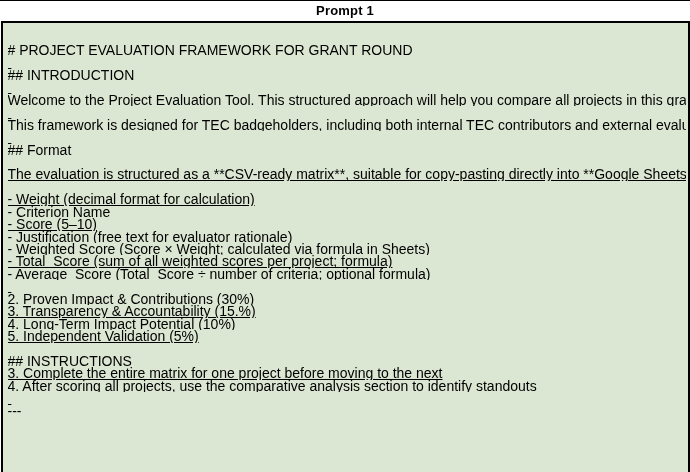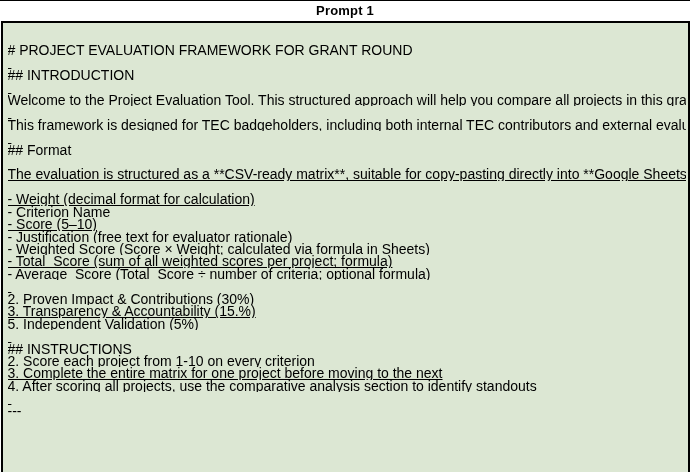--- a/index.html
+++ b/index.html
@@ -76,23 +76,23 @@
         <div class="line">- Weight (decimal format for calculation)</div>
         <div class="line">- Criterion Name</div>
         <div class="line">- Score (5–10)</div>
         <div class="line">- Justification (free text for evaluator rationale)</div>
         <div class="line">- Weighted Score (Score × Weight; calculated via formula in Sheets)</div>
         <div class="line">- Total_Score (sum of all weighted scores per project; formula)</div>
         <div class="line">- Average_Score (Total_Score ÷ number of criteria; optional formula)</div>
         <div class="line">&nbsp;</div>
         <div class="line">2. Proven Impact &amp; Contributions (30%)</div>
         <div class="line">3. Transparency &amp; Accountability (15.%)</div>
+        <div class="line">4. Long-Term Impact Potential (10%)</div>
         <div class="line">5. Independent Validation (5%)</div>
         <div class="line">&nbsp;</div>
         <div class="line">## INSTRUCTIONS</div>
-        <div class="line">2. Score each project from 1-10 on every criterion</div>
         <div class="line">3. Complete the entire matrix for one project before moving to the next</div>
         <div class="line">4. After scoring all projects, use the comparative analysis section to identify standouts</div>
         <div class="line">&nbsp;</div>
         <div class="line">---</div>
       </div>
   </div>
 </div>
 
 </body></html>

